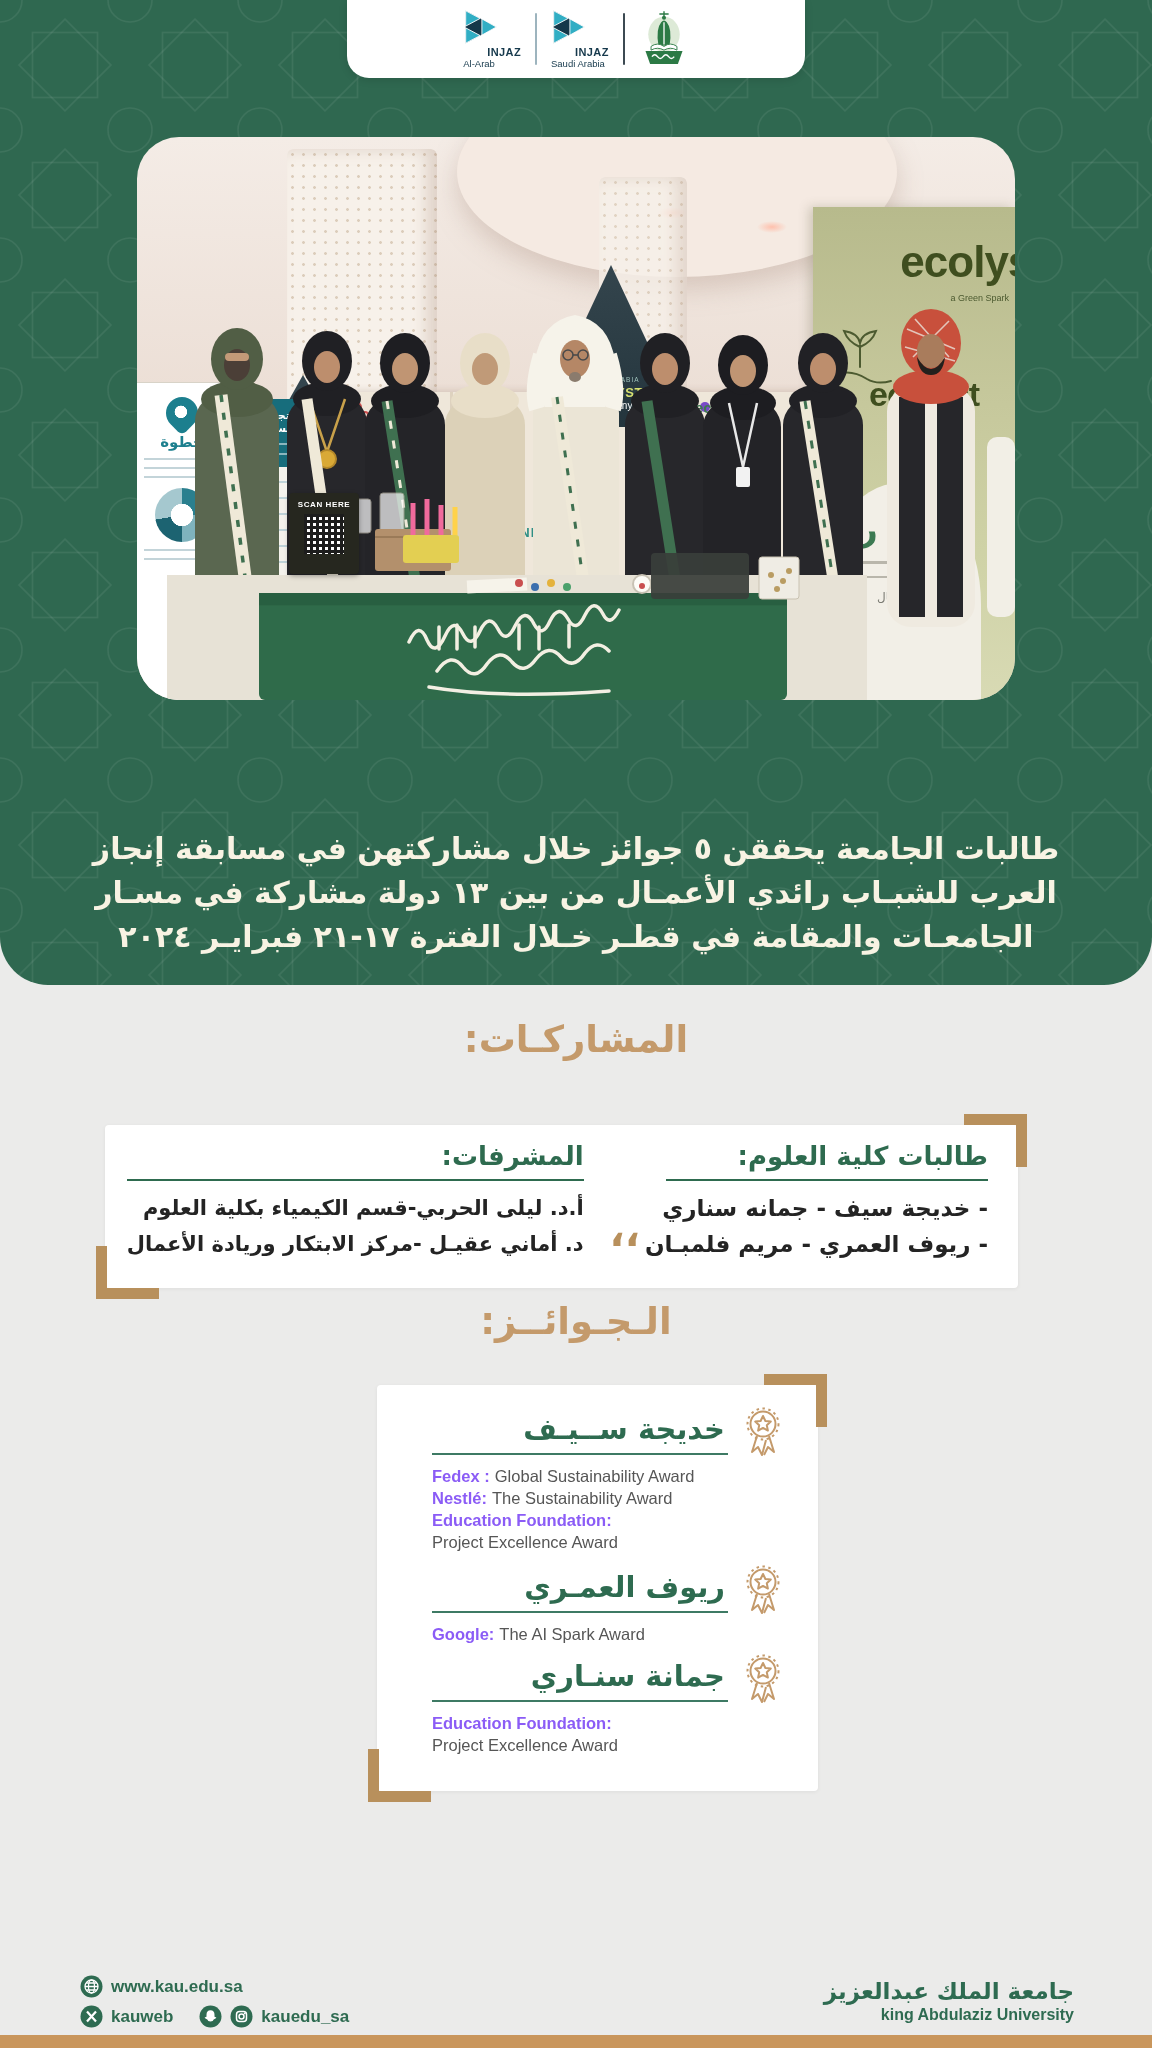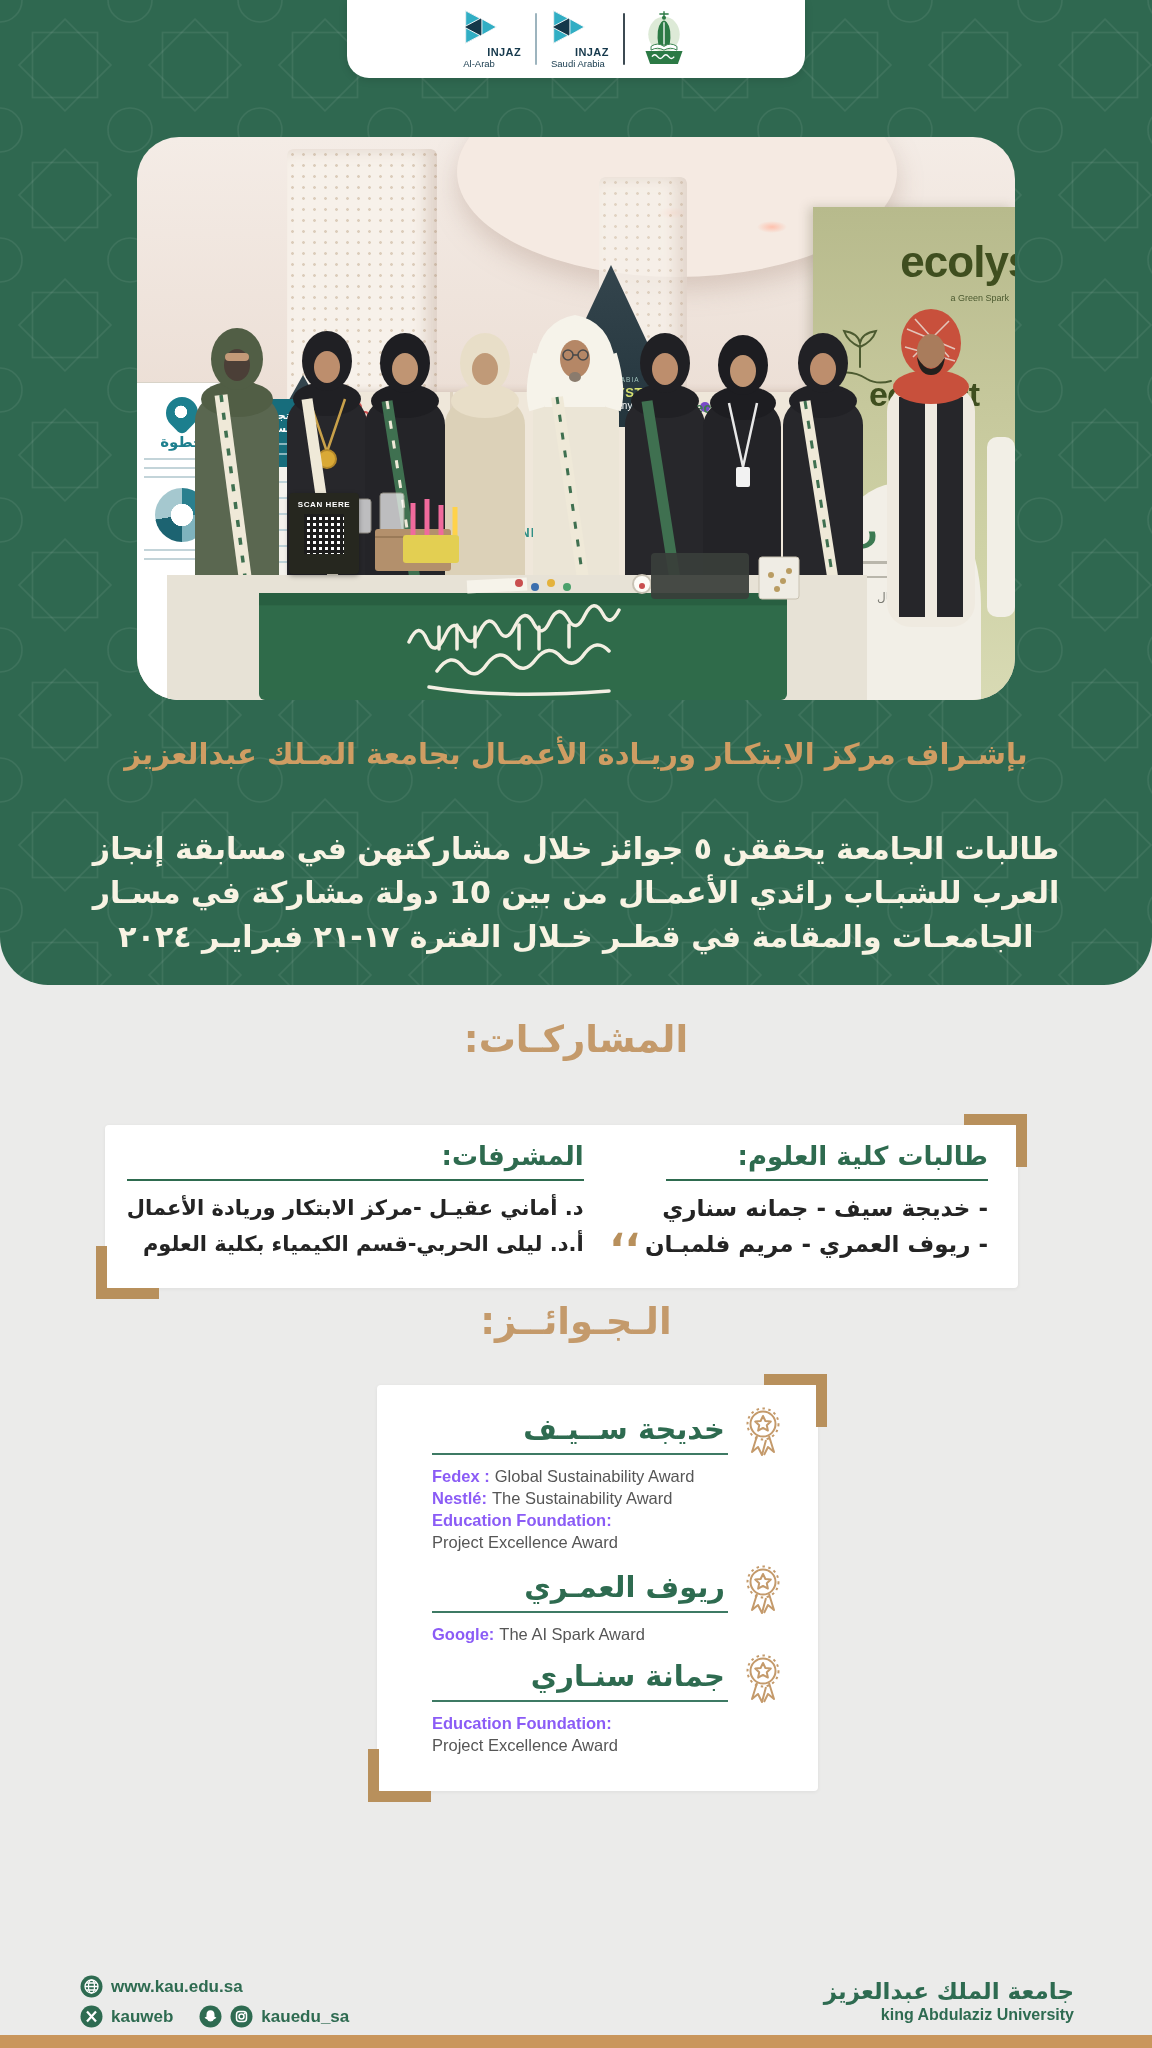--- a/index.html
+++ b/index.html
@@ -410,24 +410,23 @@
           </g>
         </g>
       </svg>
 
       <div class="ph-scan">
         <span class="scan-label">SCAN HERE</span>
         <span class="scan-qr"></span>
       </div>
     </div>
 
-    <div class="supervision">بإشـراف مركز الابتكـار وريـادة الأعمـال بجامعة المـلك عبدالعزيز</div>
     <div class="announcement">
       <div>طالبات الجامعة يحققن ٥ جوائز خلال مشاركتهن في مسابقة إنجاز</div>
-      <div>العرب للشبـاب رائدي الأعمـال من بين 10 دولة مشاركة في مسـار</div>
+      <div>العرب للشبـاب رائدي الأعمـال من بين ١٣ دولة مشاركة في مسـار</div>
       <div>الجامعـات والمقامة في قطـر خـلال الفترة ١٧-٢١ فبرايـر ٢٠٢٤</div>
     </div>
   </div>
 
   <div class="sec-heading h-part">المشاركـات:</div>
 
   <div class="p-card">
     <div class="corner tr"></div>
     <div class="corner bl"></div>
     <div class="p-cols">
@@ -440,22 +439,22 @@
         </div>
         <div class="p-row">
           <span class="n1">- ريوف العمري</span>
           <span>- مريم فلمبـان</span>
         </div>
       </div>
       <div class="p-quote">،،</div>
       <div class="p-col supervisors">
         <div class="p-title">المشرفات:</div>
         <div class="p-underline"></div>
+        <div class="p-row">أ.د. ليلى الحربي-قسم الكيمياء بكلية العلوم</div>
         <div class="p-row">د. أماني عقيـل -مركز الابتكار وريادة الأعمال</div>
-        <div class="p-row">أ.د. ليلى الحربي-قسم الكيمياء بكلية العلوم</div>
       </div>
     </div>
   </div>
 
   <div class="sec-heading h-awards">الـجـوائــز:</div>
 
   <div class="a-card">
     <div class="corner tr"></div>
     <div class="corner bl"></div>
 

